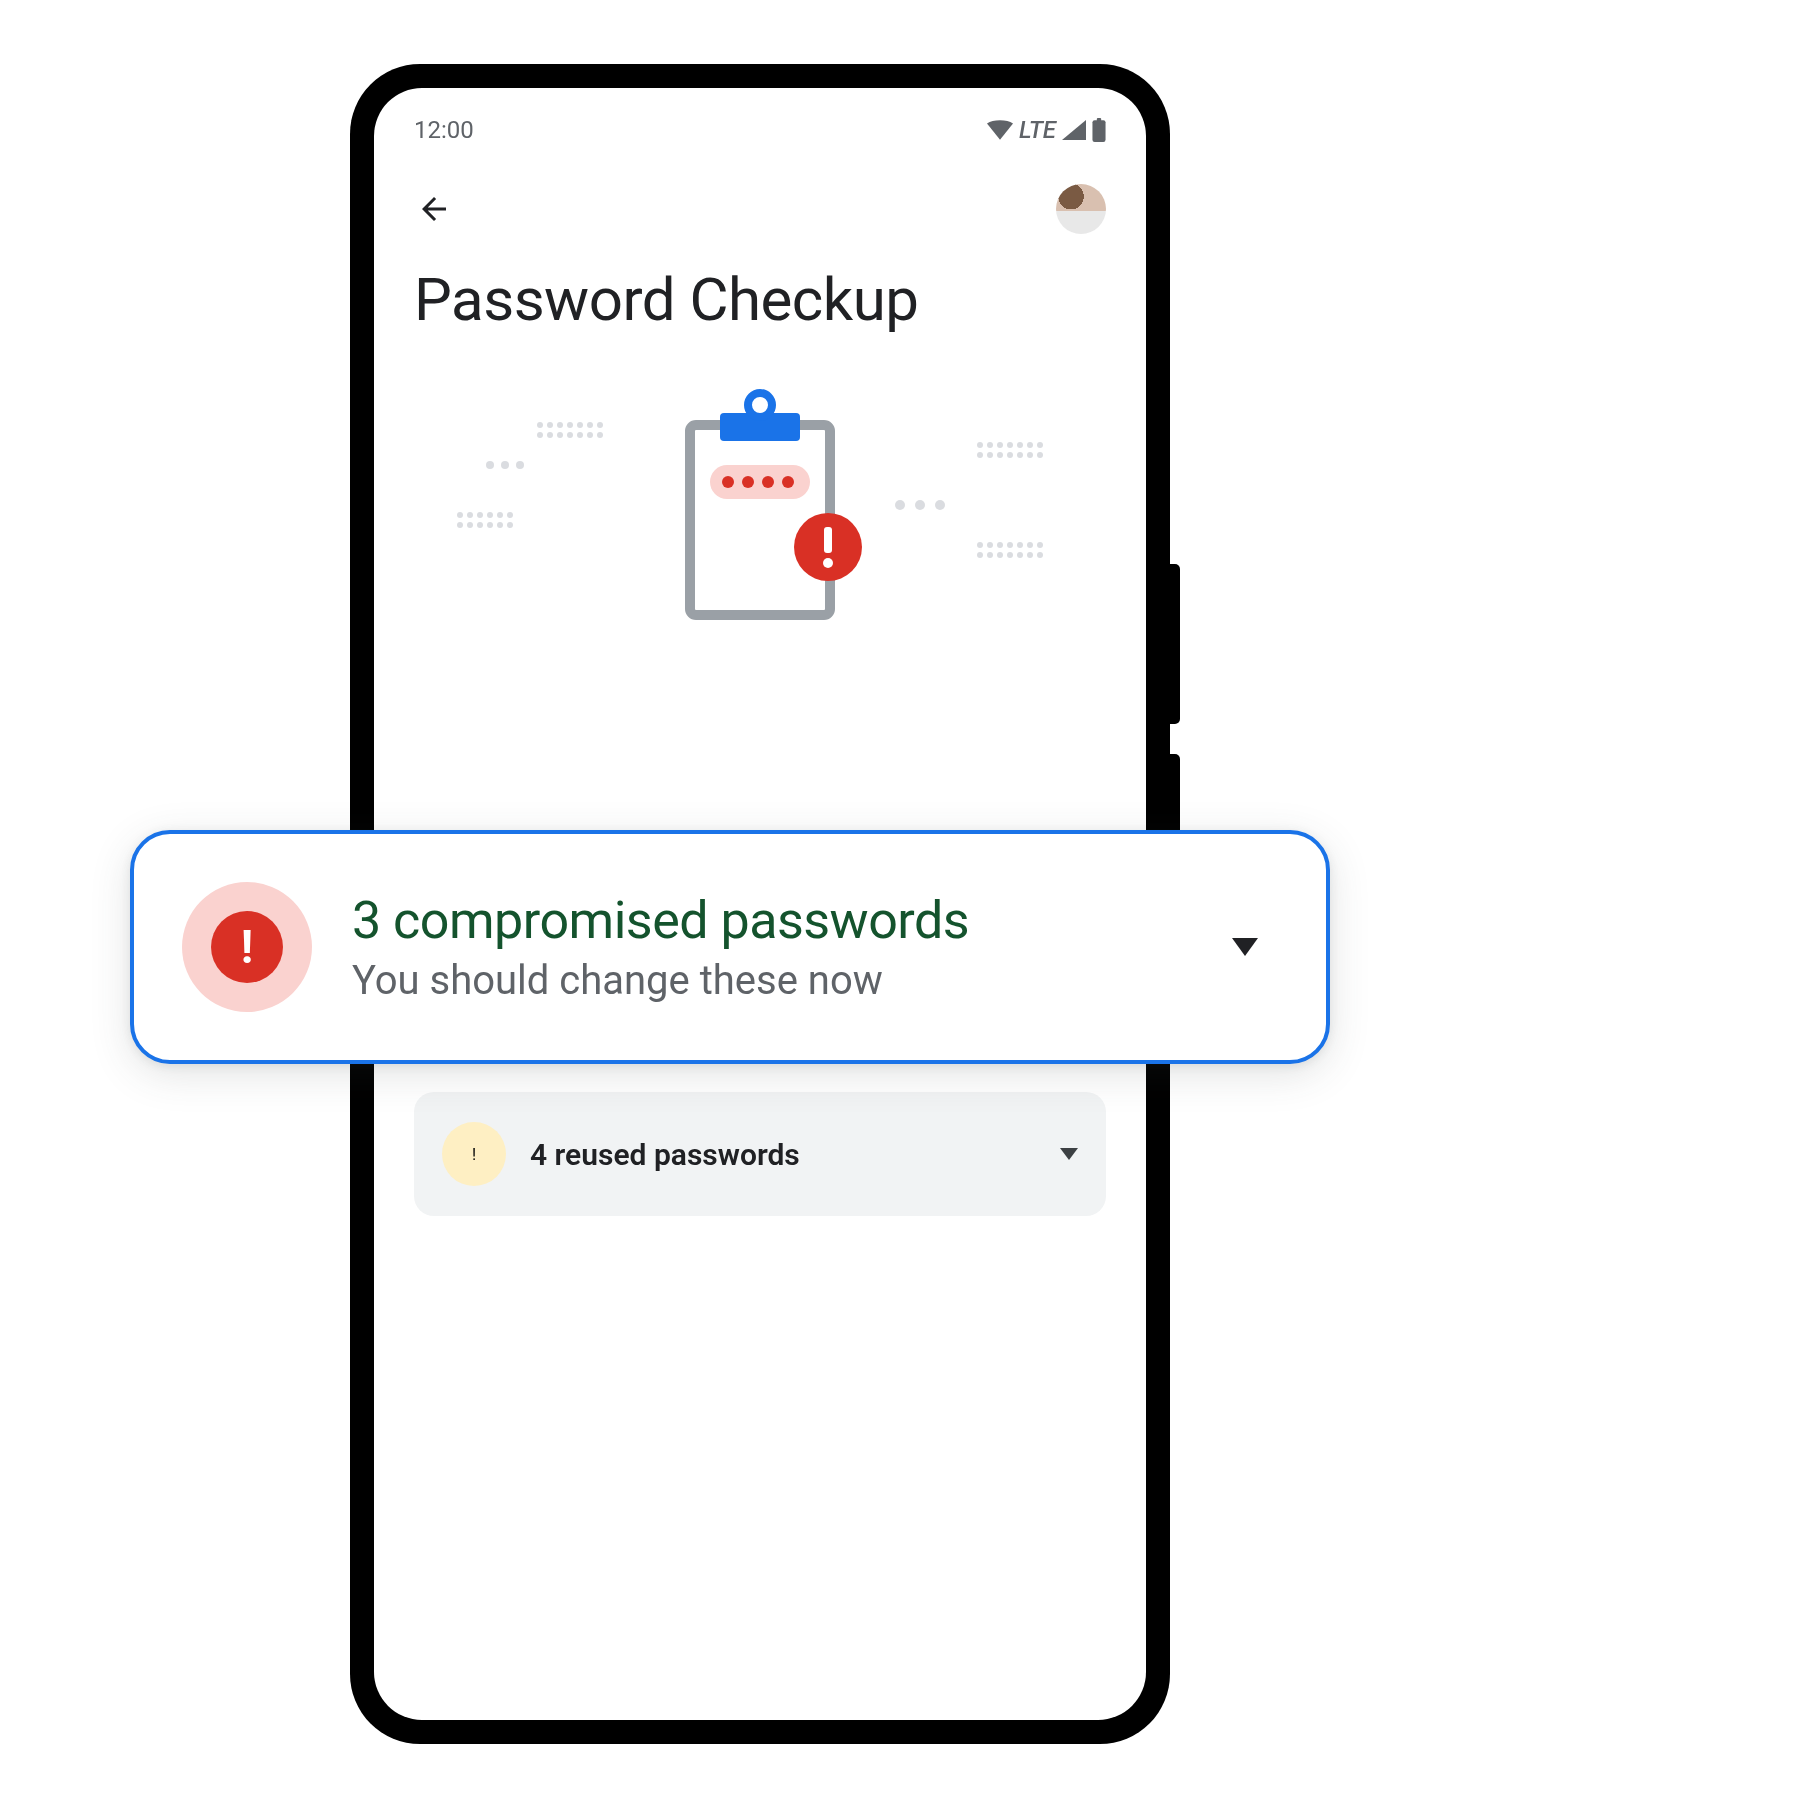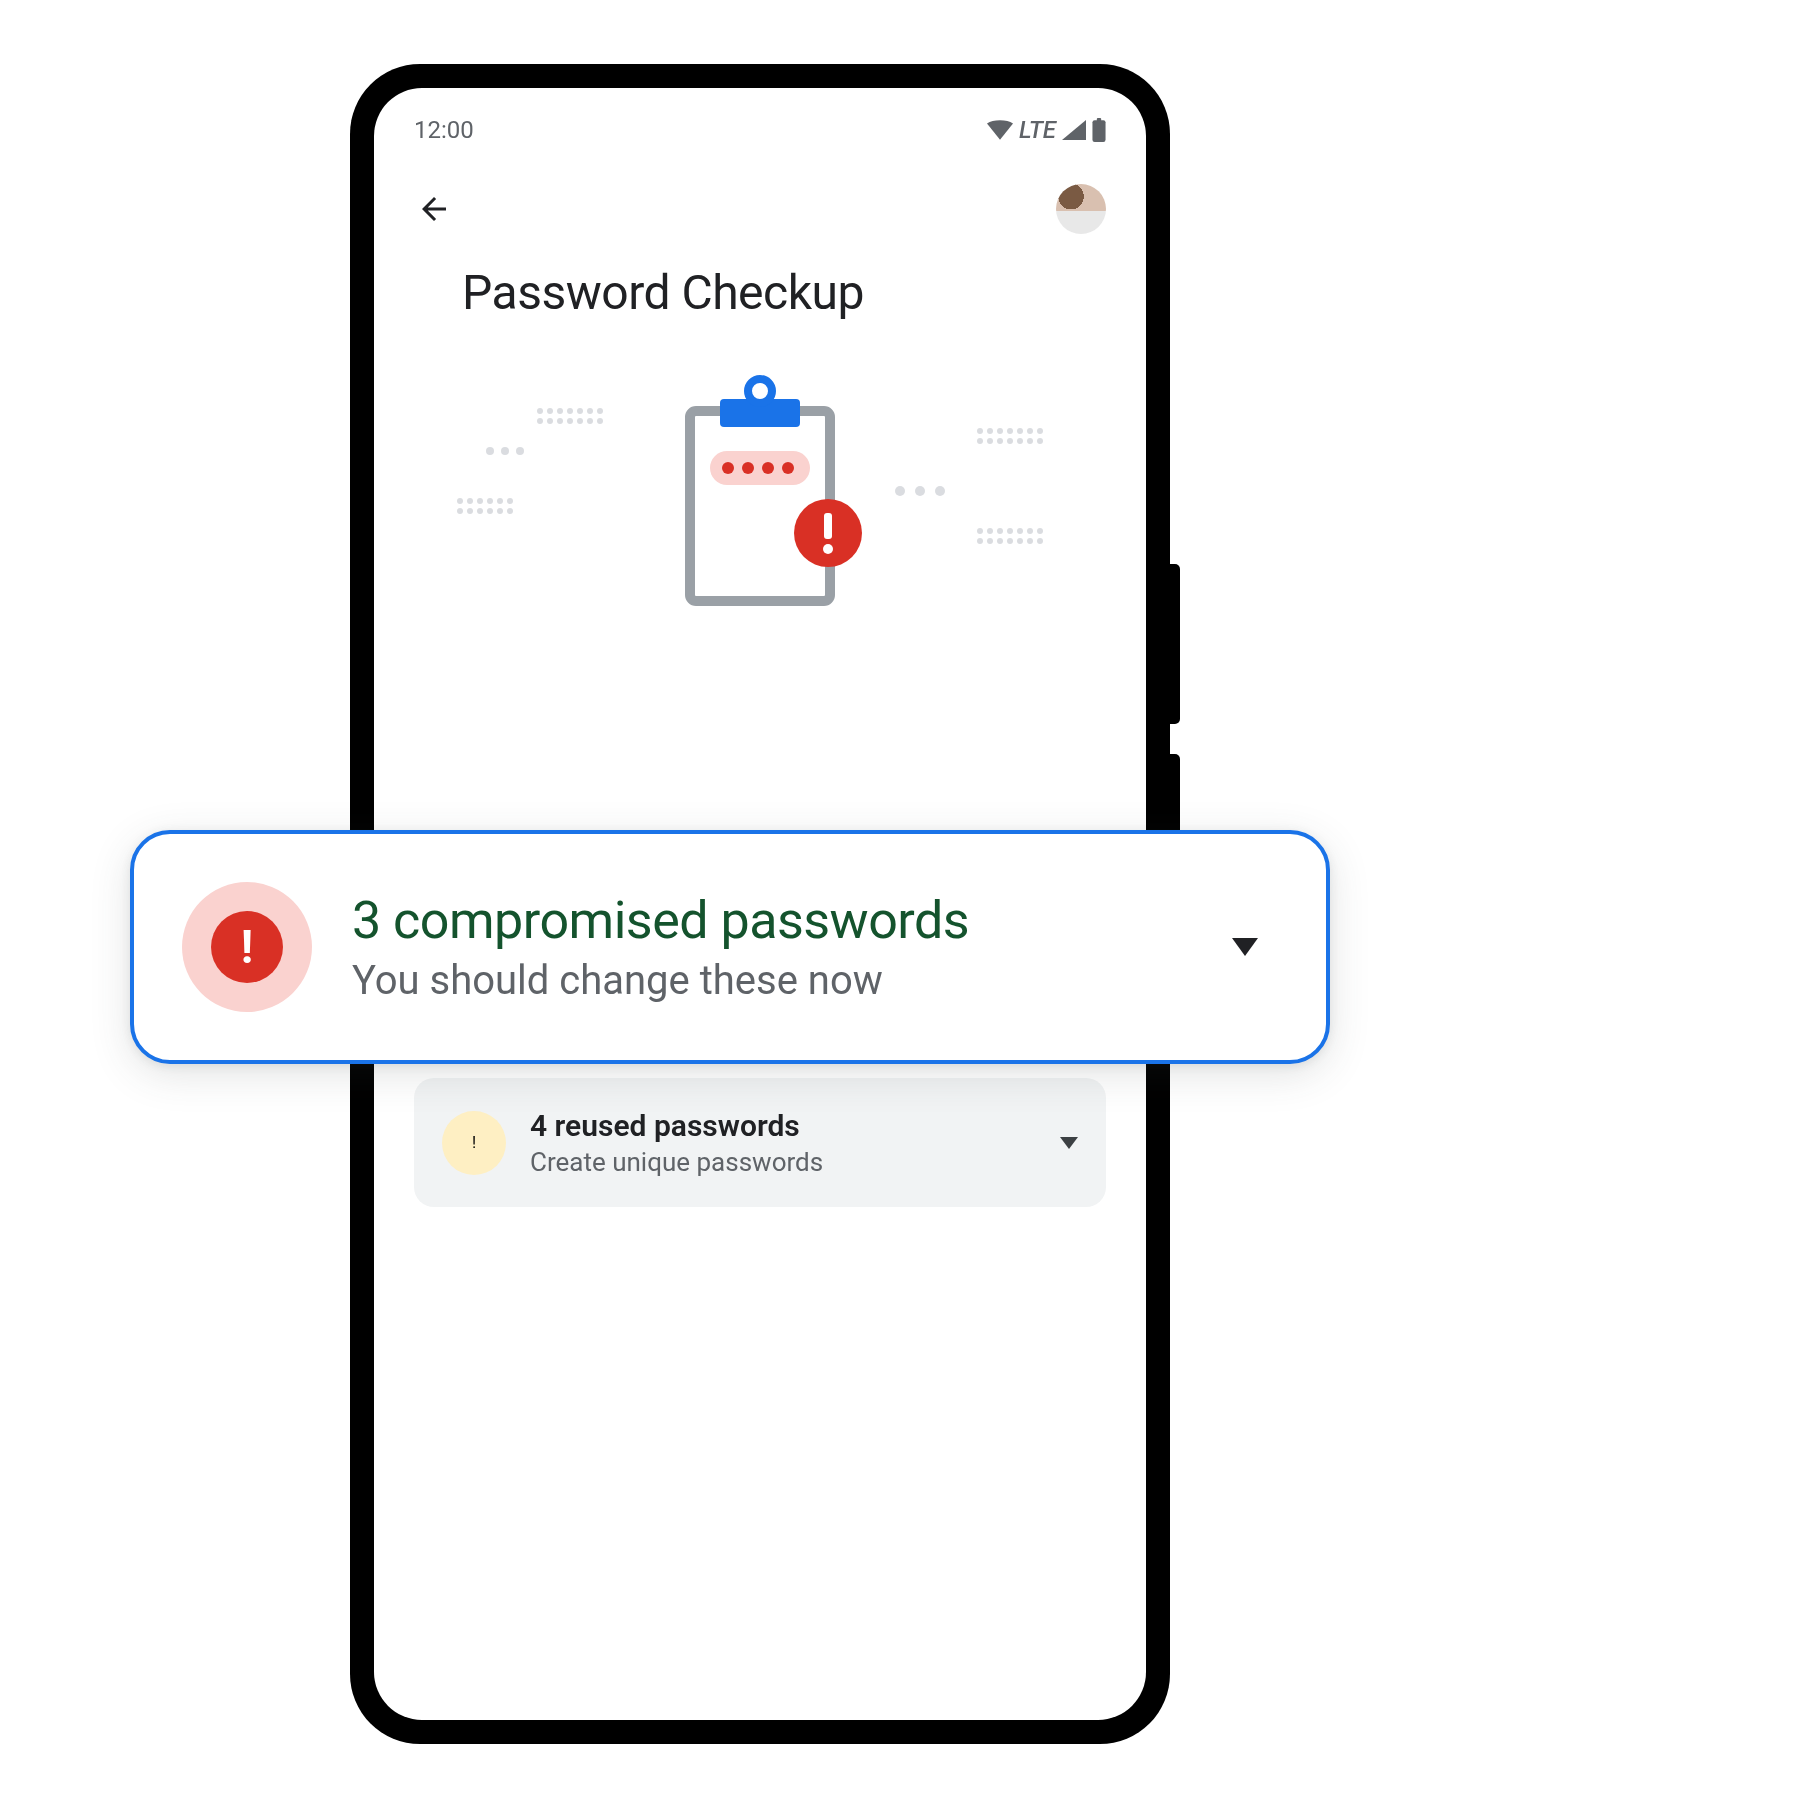--- a/index.html
+++ b/index.html
@@ -65,25 +65,24 @@
   }
   .back-arrow { width: 40px; height: 40px; display:flex; align-items:center; justify-content:center; }
   .avatar {
     width: 50px; height: 50px; border-radius: 50%;
     background: radial-gradient(circle at 30% 25%, #7a5a43 0 25%, transparent 25%),
                 linear-gradient(180deg, #d9c0b0 0 55%, #e8e8e8 55% 100%);
     background-color: #dccfc4;
   }
   .page-title {
     padding: 10px 40px 30px 40px;
-    font-size: 48px;
+    font-size: 60px;
     font-weight: 400;
     color: #202124;
     letter-spacing: -0.5px;
-    margin-left: 48px;
   }
   .hero {
     display:flex; align-items:center; justify-content:center;
     padding: 40px 0 60px 0;
     position: relative;
     height: 320px;
   }
   .hero svg { display:block; }
   .cards-area {
     padding: 0 40px;
@@ -281,21 +280,20 @@
         </div>
         <div class="card-caret"></div>
       </div>
 
       <div class="card">
         <div class="card-icon amber-outer">
           <div class="amber-inner">!</div>
         </div>
         <div class="card-text">
           <div class="card-title">4 reused passwords</div>
-          <div class="card-sub">Create unique passwords</div>
         </div>
         <div class="card-caret"></div>
       </div>
     </div>
 
   </div>
 </div>
 
 <div class="highlight-card">
   <div class="hl-icon-outer">

